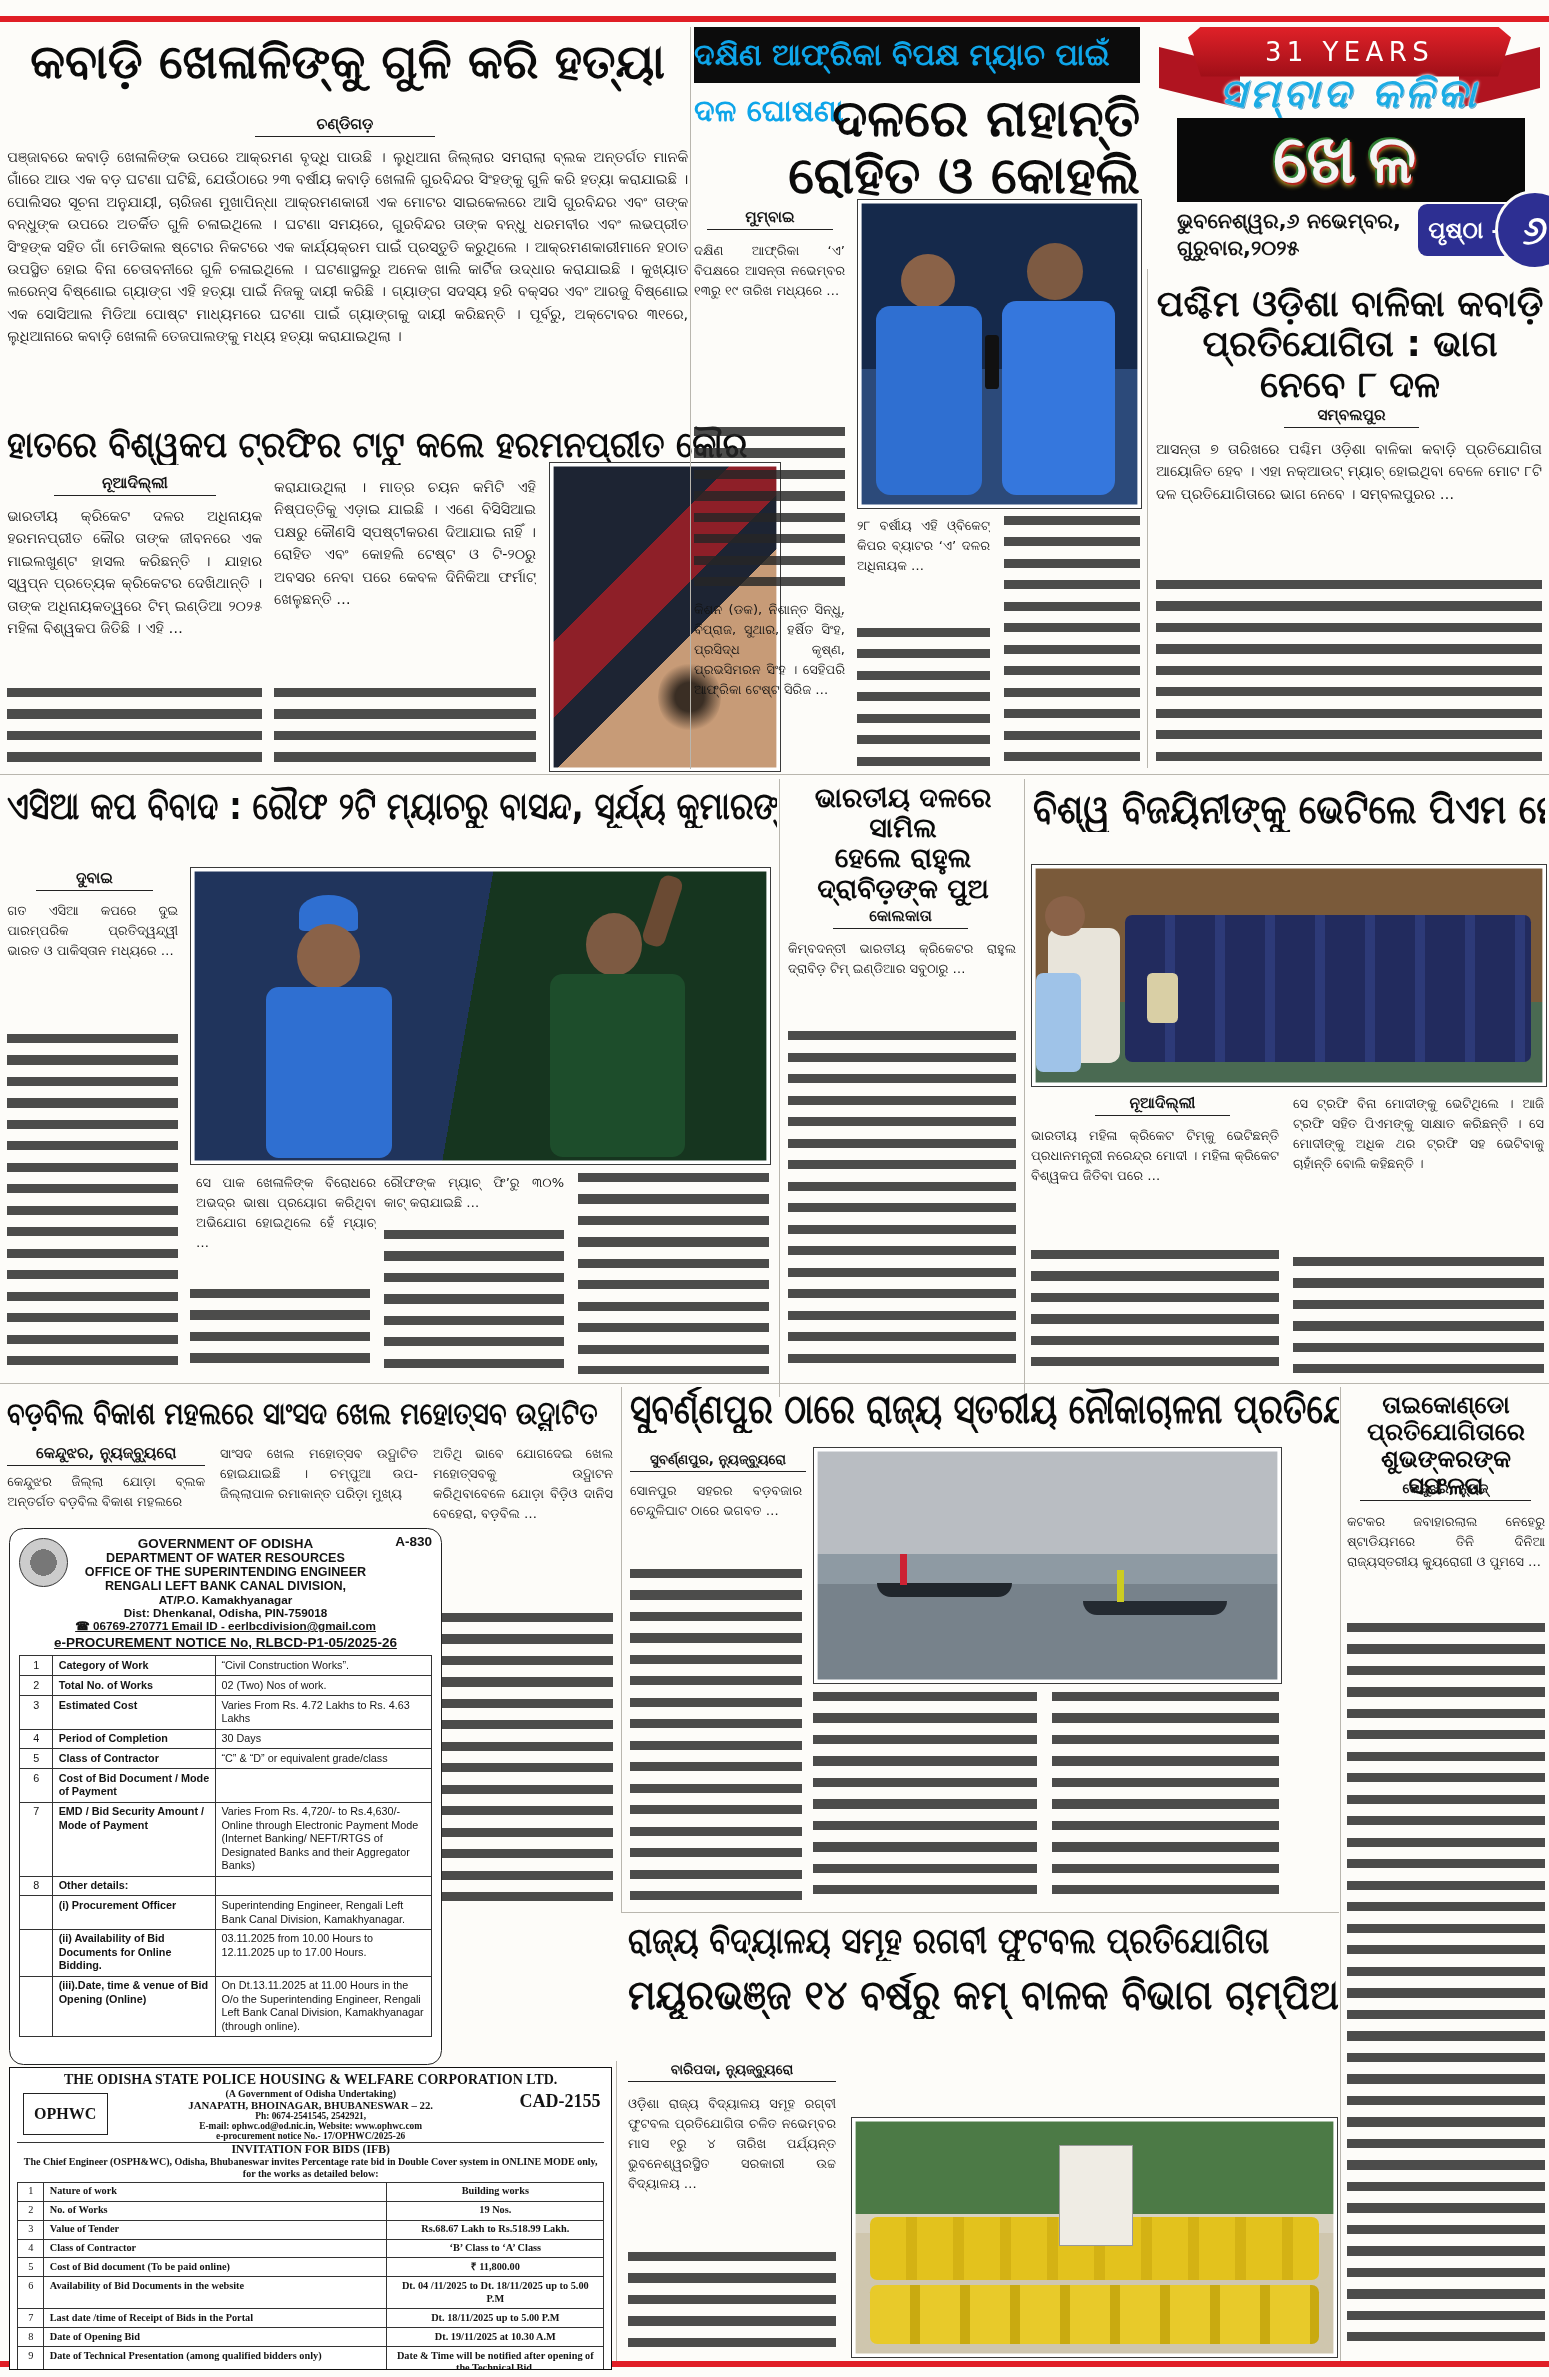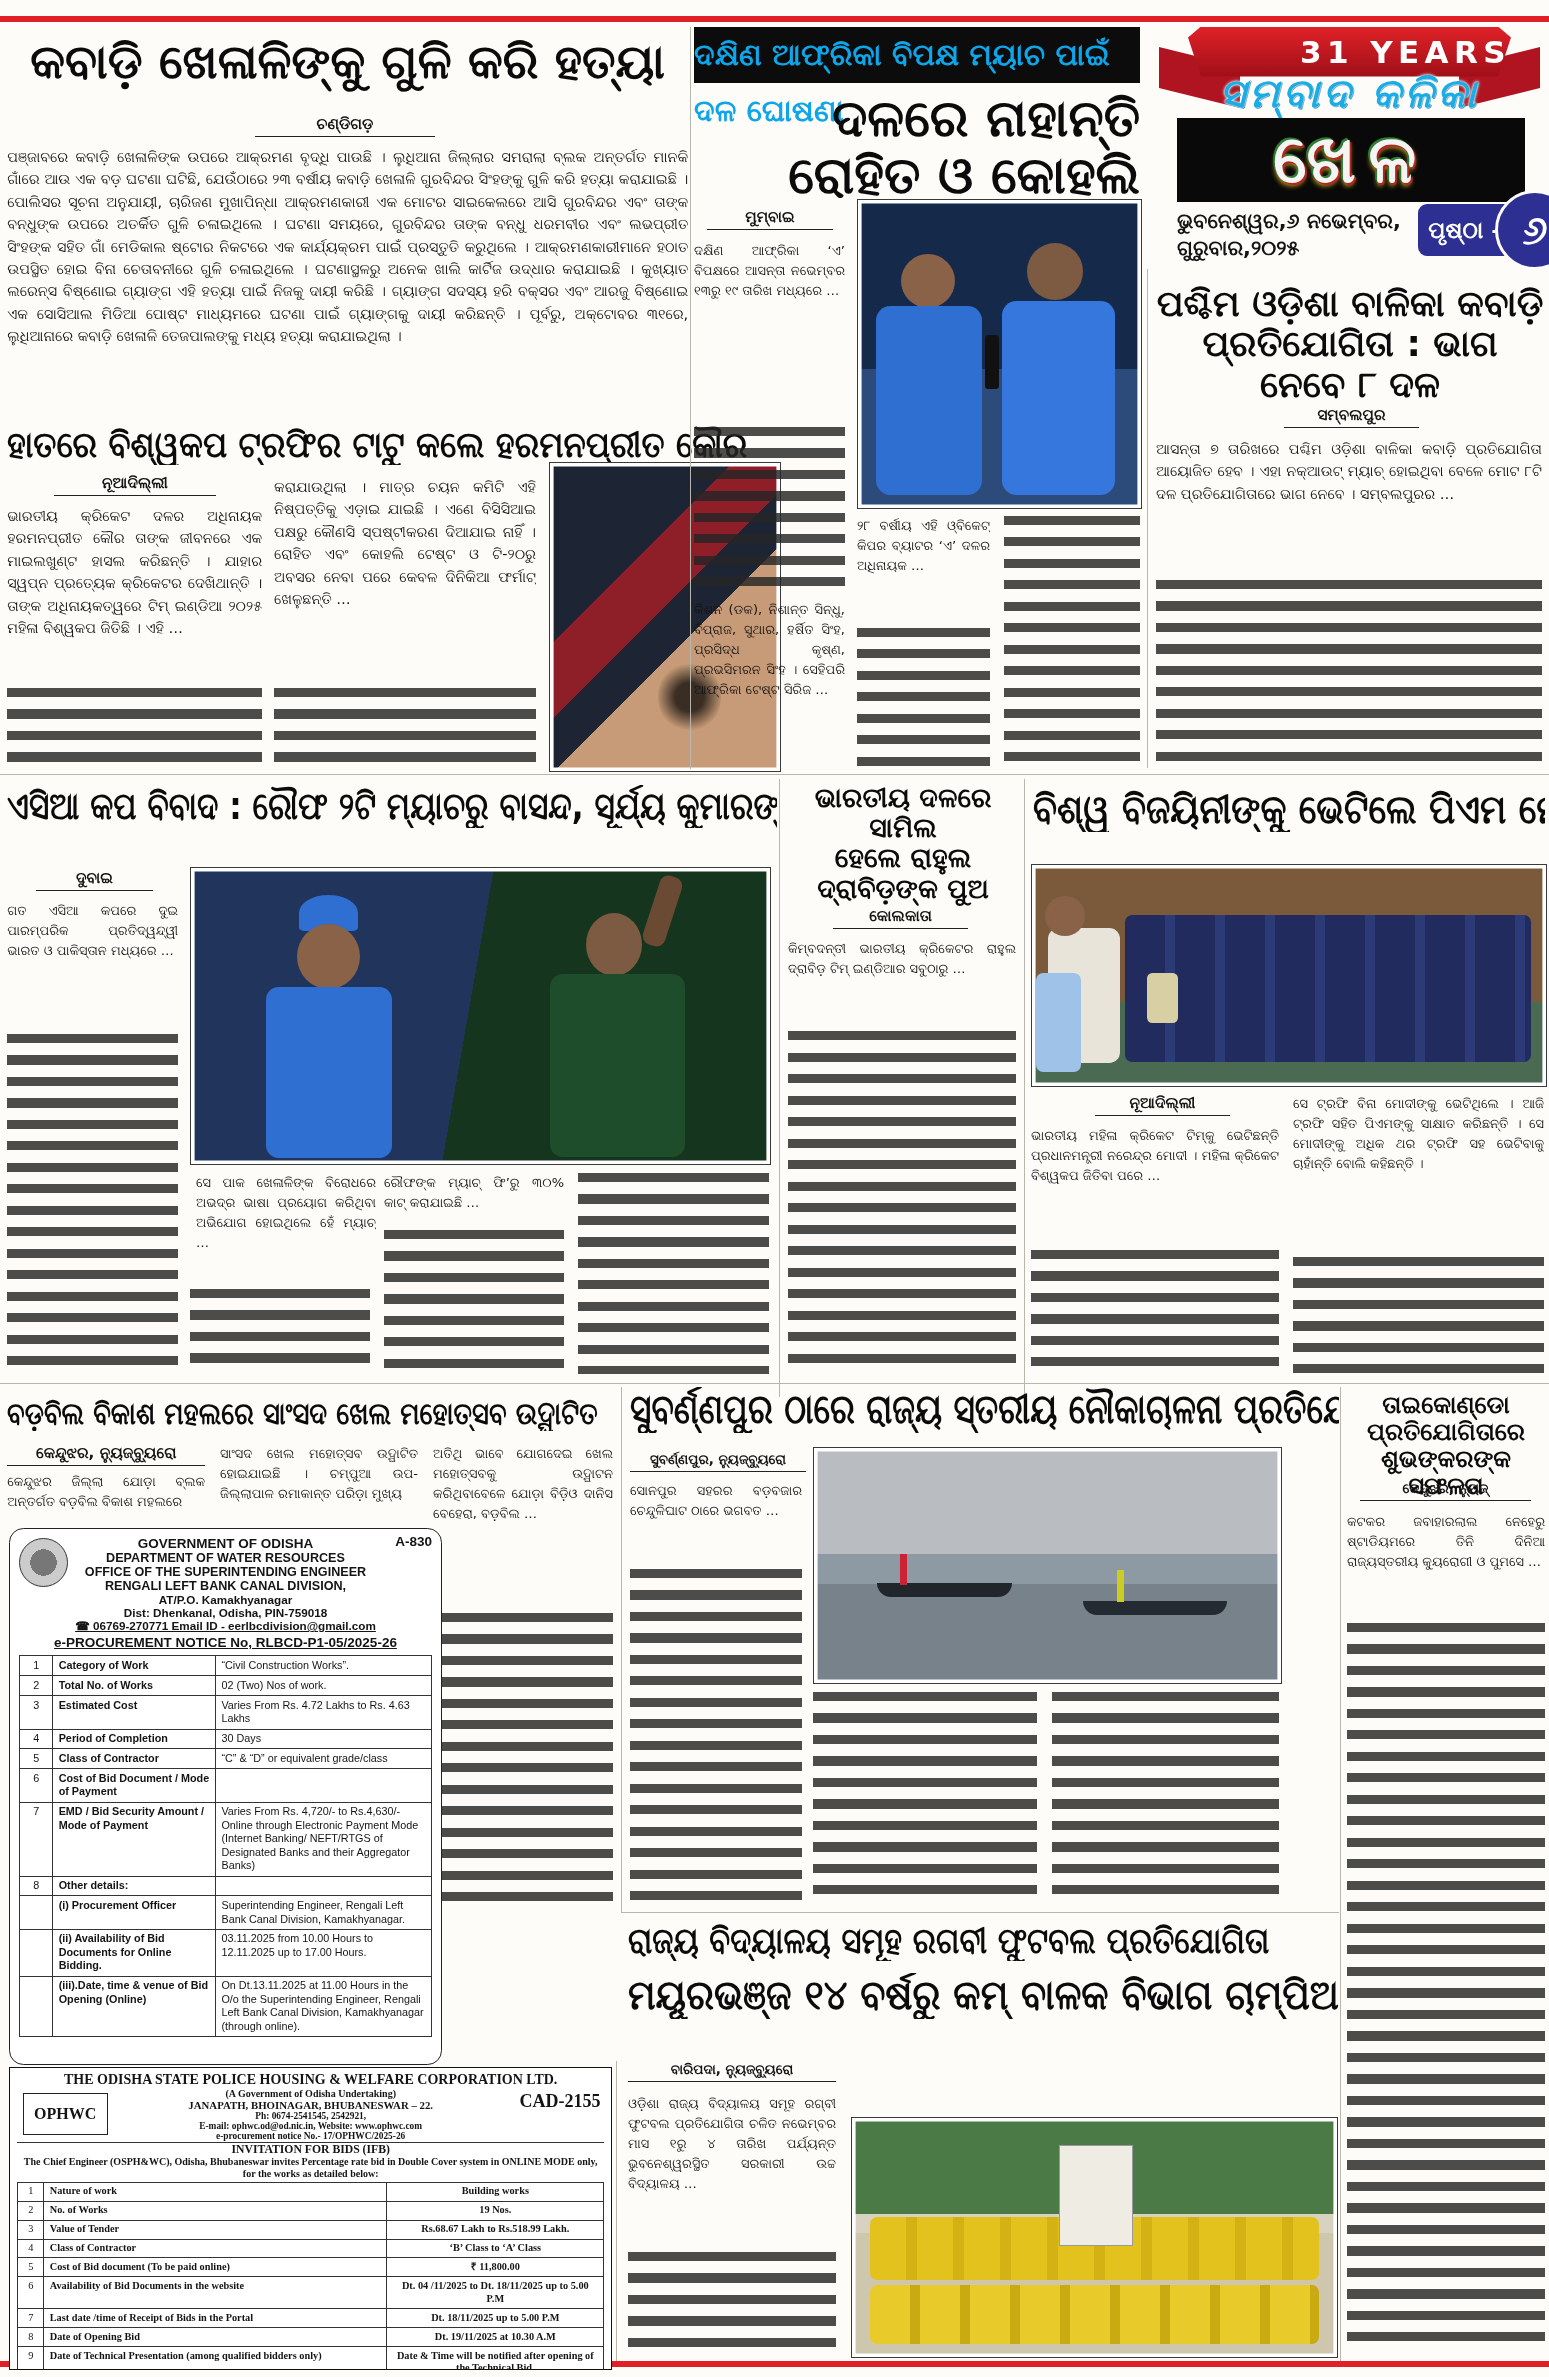--- a/index.html
+++ b/index.html
@@ -13,22 +13,22 @@
   .nowrap{white-space:nowrap;transform-origin:left center;display:inline-block;}
   .dateline{font-weight:bold;font-size:15.3px;text-align:center;border-bottom:1.8px solid #222;
             padding-bottom:2.7px;}
   .body-txt{font-size:14.4px;line-height:22.4px;text-align:justify;overflow:hidden;}
   .small-txt{font-size:13px;line-height:20px;}
   .greek{filter:blur(0.4px);opacity:.82;
     background:repeating-linear-gradient(to bottom,#262626 0 9px,transparent 9px 21.5px);}
   .banner{background:#0c0c0c;color:#0ea5e9;font-weight:bold;text-align:left;}
   .photo{border:1.8px solid #3a3a3a;box-shadow:0 0 0 3.6px #fff inset;overflow:hidden;}
   
-  .ribbon{background:linear-gradient(#e02128,#9f0f18);color:#fff;font-weight:bold;
-          font-size:31px;letter-spacing:5.4px;text-align:right;line-height:50px;
+  .ribbon{background:linear-gradient(#e02128,#9f0f18);color:#fff;font-weight:normal;
+          font-size:26px;letter-spacing:5.4px;text-align:center;line-height:50px;
           clip-path:polygon(4% 0,96% 0,100% 22%,96% 100%,4% 100%,0 22%);}
   .ribtail{background:#b01420;width:81px;height:41px;}
   .logo-script{color:#1cace4;font-weight:bold;font-style:italic;font-size:40px;
     text-shadow:0 0 1.8px #fff,0 0 3.6px #fff,0.9px 0.9px 0 #0a6ea0;letter-spacing:3.6px;text-align:center;}
   .sports-box{background:#090909;color:#f4f4f4;text-align:center;}
   .sports-word{font-size:66px;font-weight:bold;letter-spacing:12.6px;line-height:83px;
     text-shadow:1.8px 1.8px 0 #b3261e,-1.8px -1.8px 0 #2e7d32,0 2.7px 5.4px #c9a227;}
   .mast-date{font-weight:bold;font-size:20.7px;line-height:27px;}
   .page-badge{background:#2d2f92;border-radius:9px;color:#fff;font-weight:bold;
               font-size:23px;line-height:52px;text-align:center;}

